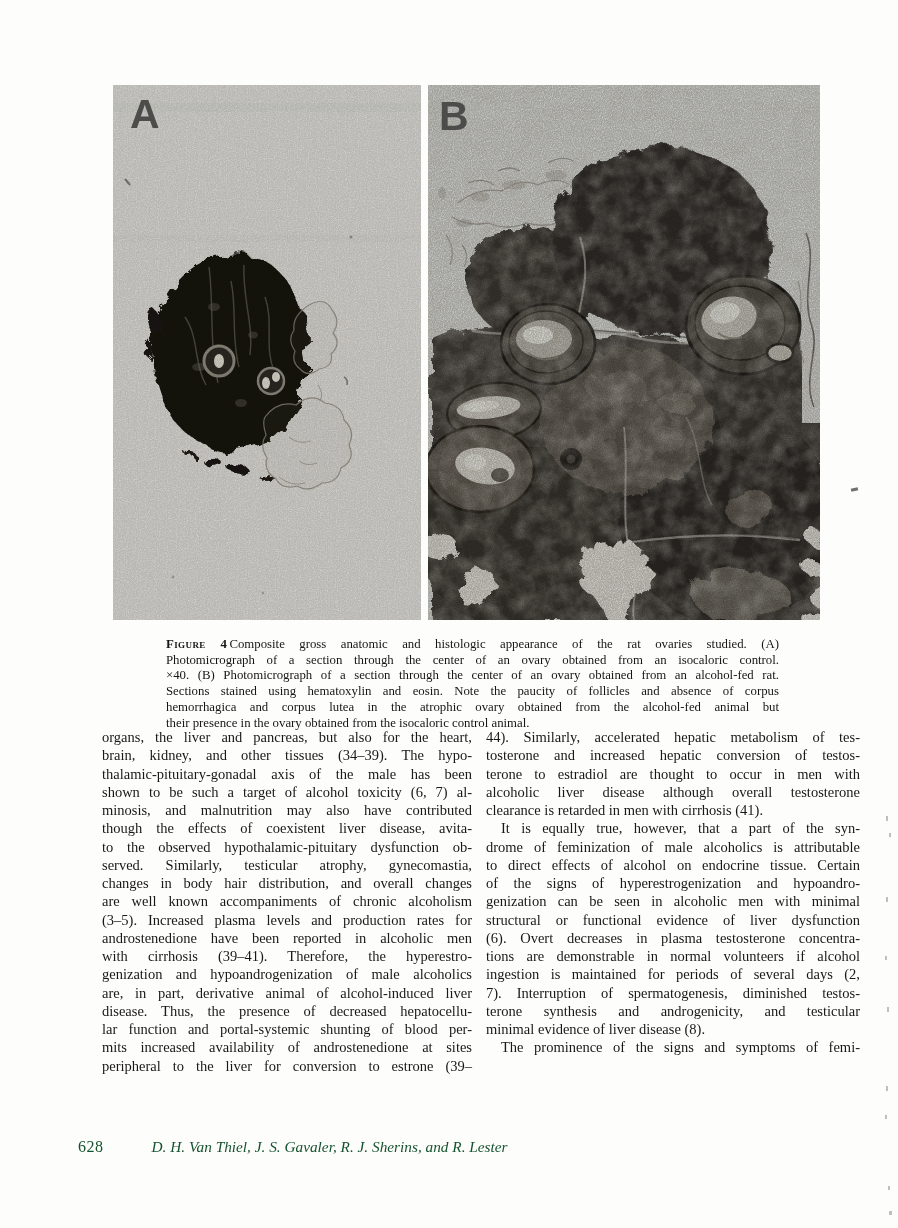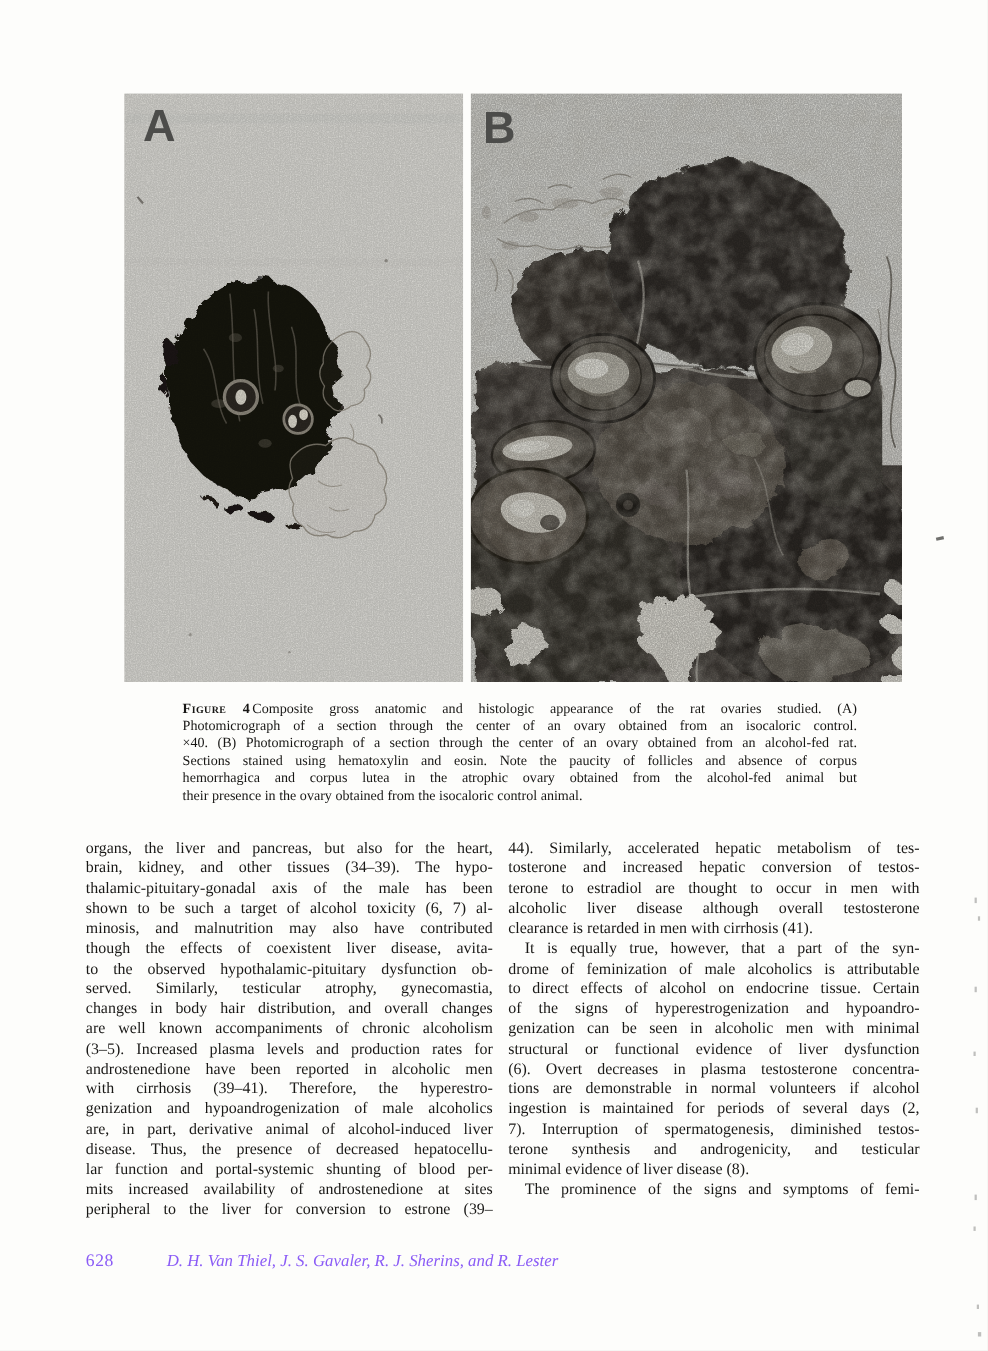--- a/index.html
+++ b/index.html
@@ -16,25 +16,25 @@
   .panel-b .panel-label{left:11px;top:11px;}
   
   .caption{position:absolute;left:166px;top:637px;width:613px;
            font-size:12.8px;line-height:15.7px;color:#171614;}
   .cap-label{font-variant:small-caps;font-weight:600;letter-spacing:.4px;margin-right:2px;}
   
   .tline{text-align:justify;text-align-last:justify;white-space:normal;}
   .tline.pg-end{text-align-last:left;}
   .para.indent .tline:first-child{text-indent:15px;}
   
-  .col{position:absolute;top:762px;font-size:14.5px;line-height:18.25px;color:#191816;}
+  .col{position:absolute;top:728px;font-size:14.5px;line-height:18.25px;color:#191816;margin-left:24px;}
   .col-left{left:78px;width:370px;}
   .col-right{left:462px;width:374px;}
   
-  .footer{position:absolute;left:78px;top:1138px;font-size:16px;color:#8b5cf6;}
+  .footer{position:absolute;left:78px;top:1138px;font-size:16px;color:#14532d;}
   .footer .pageno{display:inline-block;letter-spacing:.5px;}
   .footer .authors{display:inline-block;margin-left:44px;font-style:italic;font-size:15.3px;}
   
   .artifact{position:absolute;background:#8c8c8a;opacity:.55;}
   .artifact.dark{background:#4c4c4a;opacity:.8;}
 </style>
 </head>
 <body>
 
 <div class="page">

